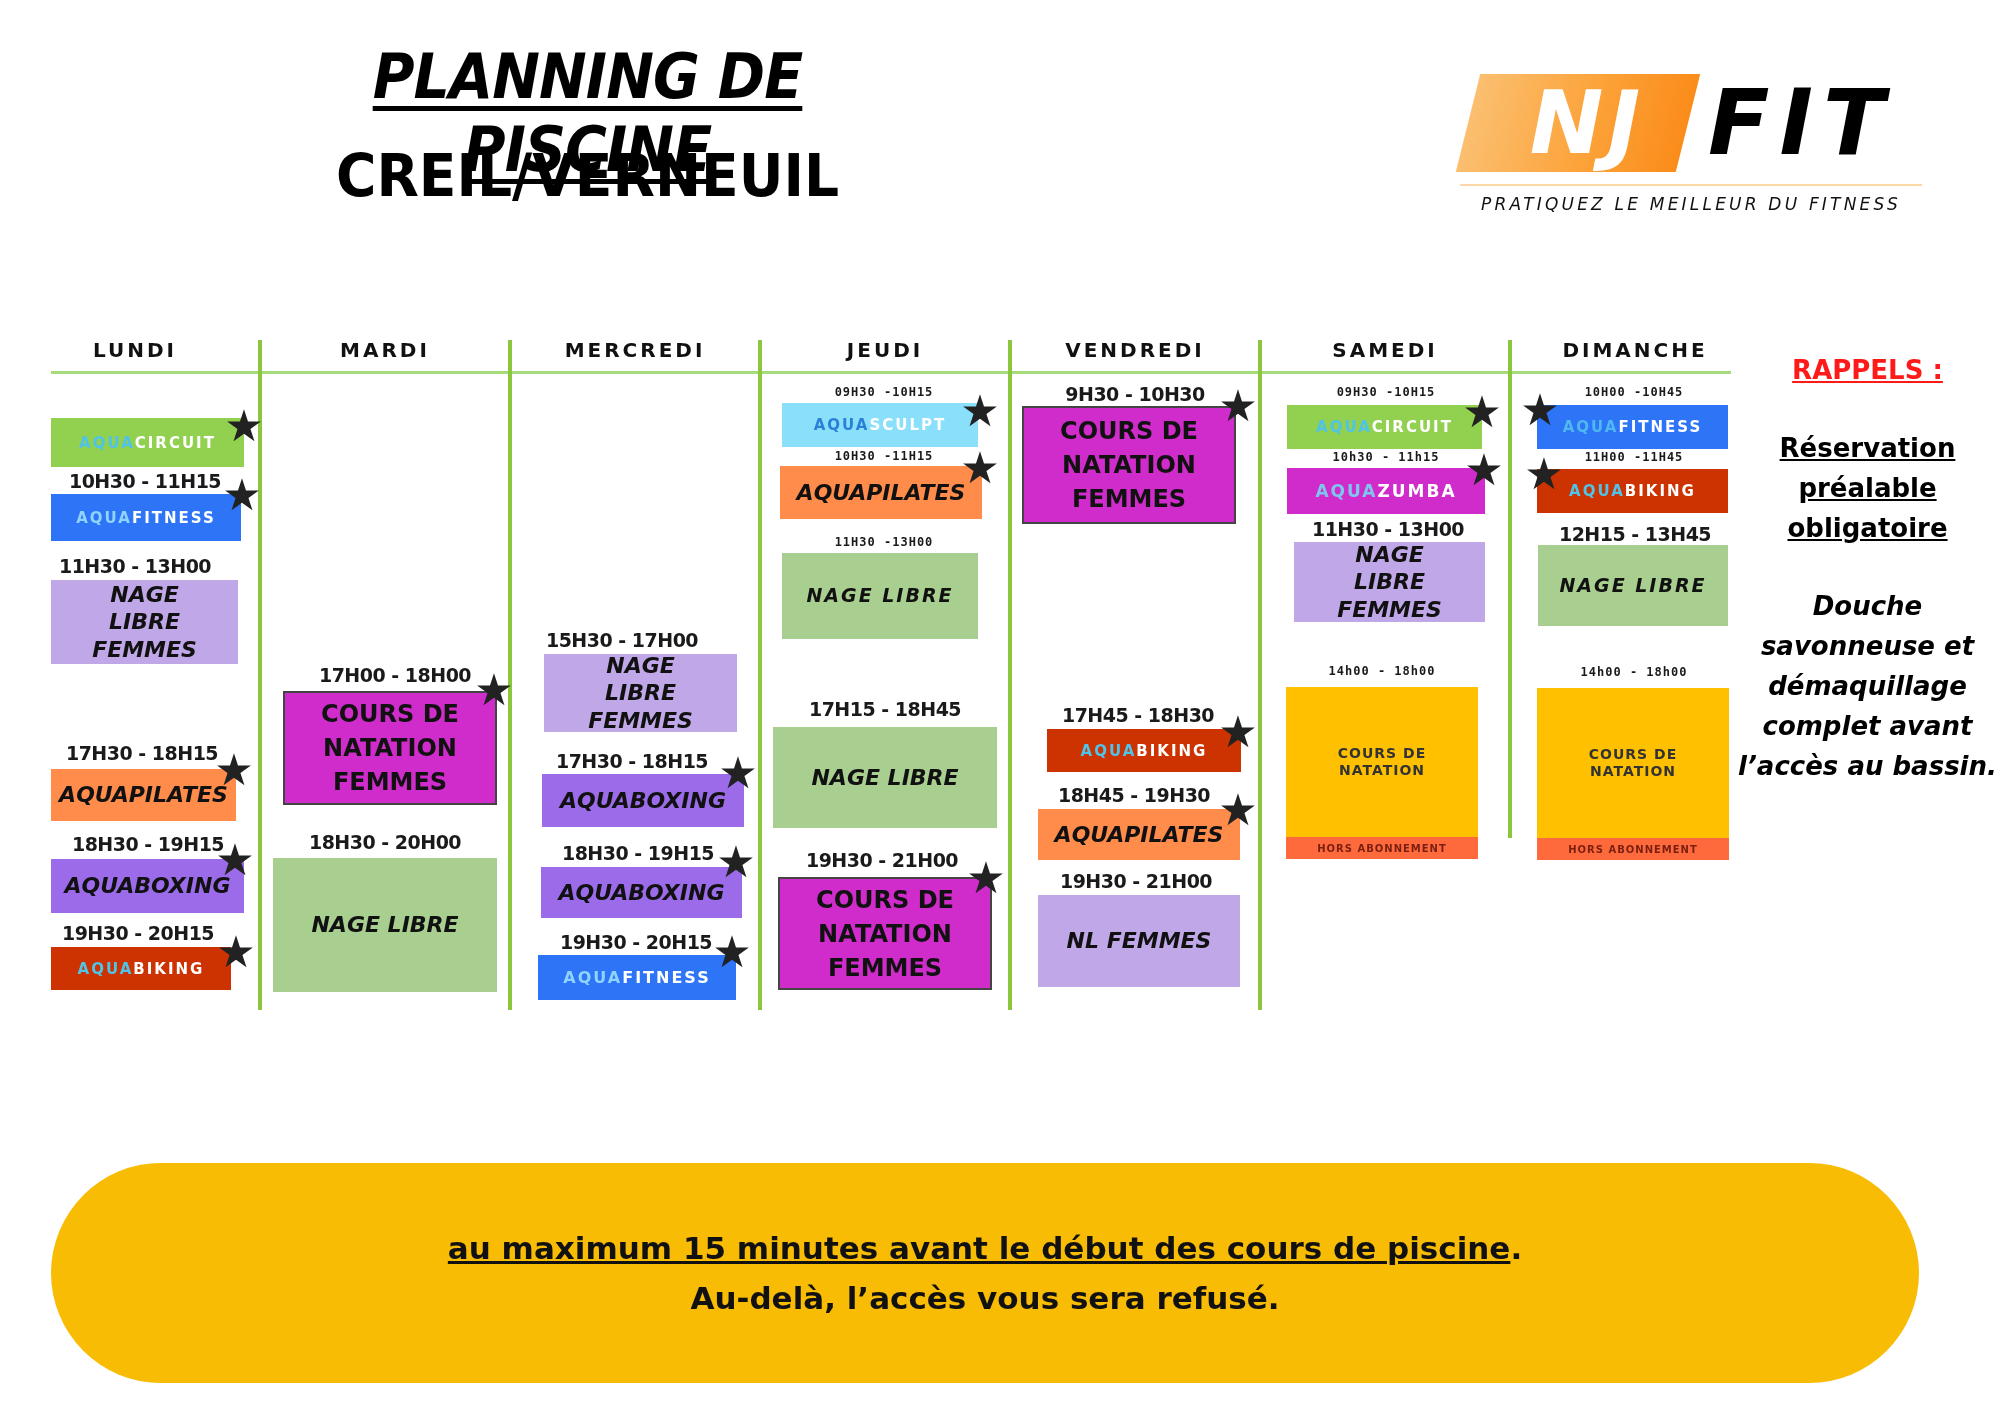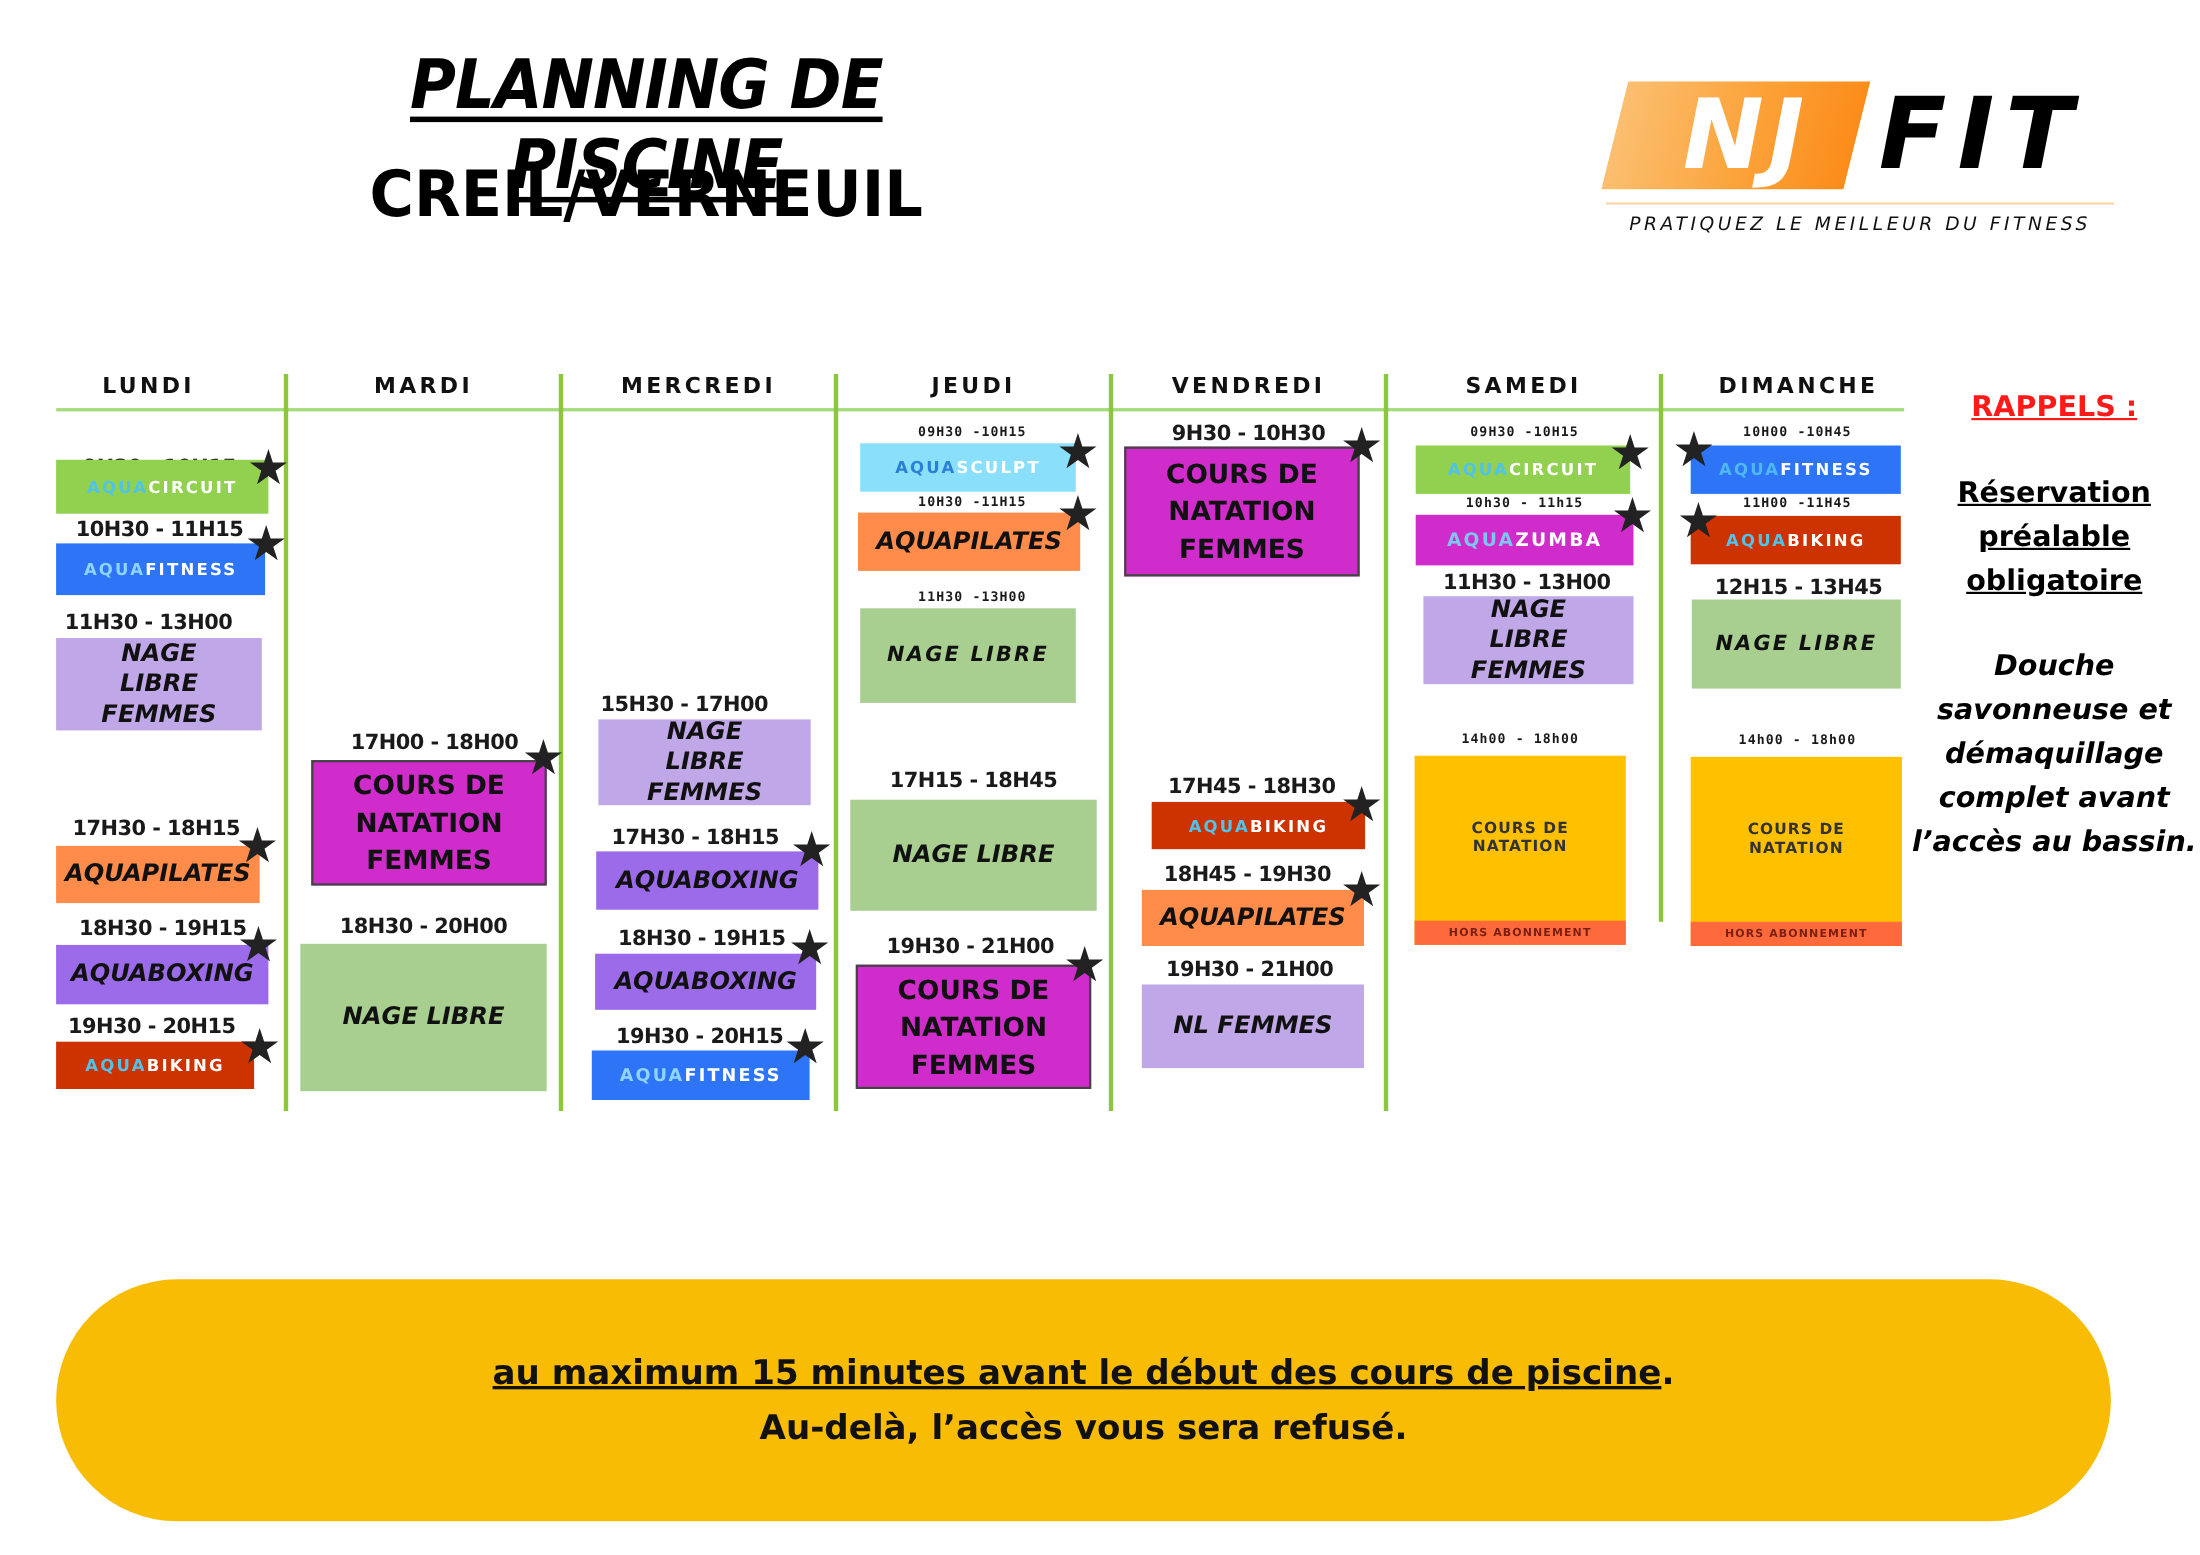--- a/index.html
+++ b/index.html
@@ -187,21 +187,21 @@
   </div>
 <div class="abs star" style="left:1216px;top:710px;">★</div>
 
 <div class="abs time" style="left:1014px;top:784px;">18H45 - 19H30</div>
 <div class="abs block italic" style="left:1038px;top:809px;width:202px;height:51px;background:#ff8c4a;font-size:22px;">
     <span class="lbl">AQUAPILATES</span>
   </div>
 <div class="abs star" style="left:1216px;top:788px;">★</div>
 
 <div class="abs time" style="left:1016px;top:870px;">19H30 - 21H00</div>
-<div class="abs block italic" style="left:1038px;top:895px;width:202px;height:76px;background:#c0a8e8;font-size:22px;">
+<div class="abs block italic" style="left:1038px;top:895px;width:202px;height:92px;background:#c0a8e8;font-size:22px;">
     <span class="lbl">NL FEMMES</span>
   </div>
 
 <div class="abs time mono" style="left:1266px;top:385px;">09H30 -10H15</div>
 <div class="abs block brand" style="left:1287px;top:405px;width:195px;height:44px;background:#92d050;">
     <span class="aqua">AQUA</span>
     <span class="rest">CIRCUIT</span>
   </div>
 <div class="abs star" style="left:1460px;top:390px;">★</div>
 

